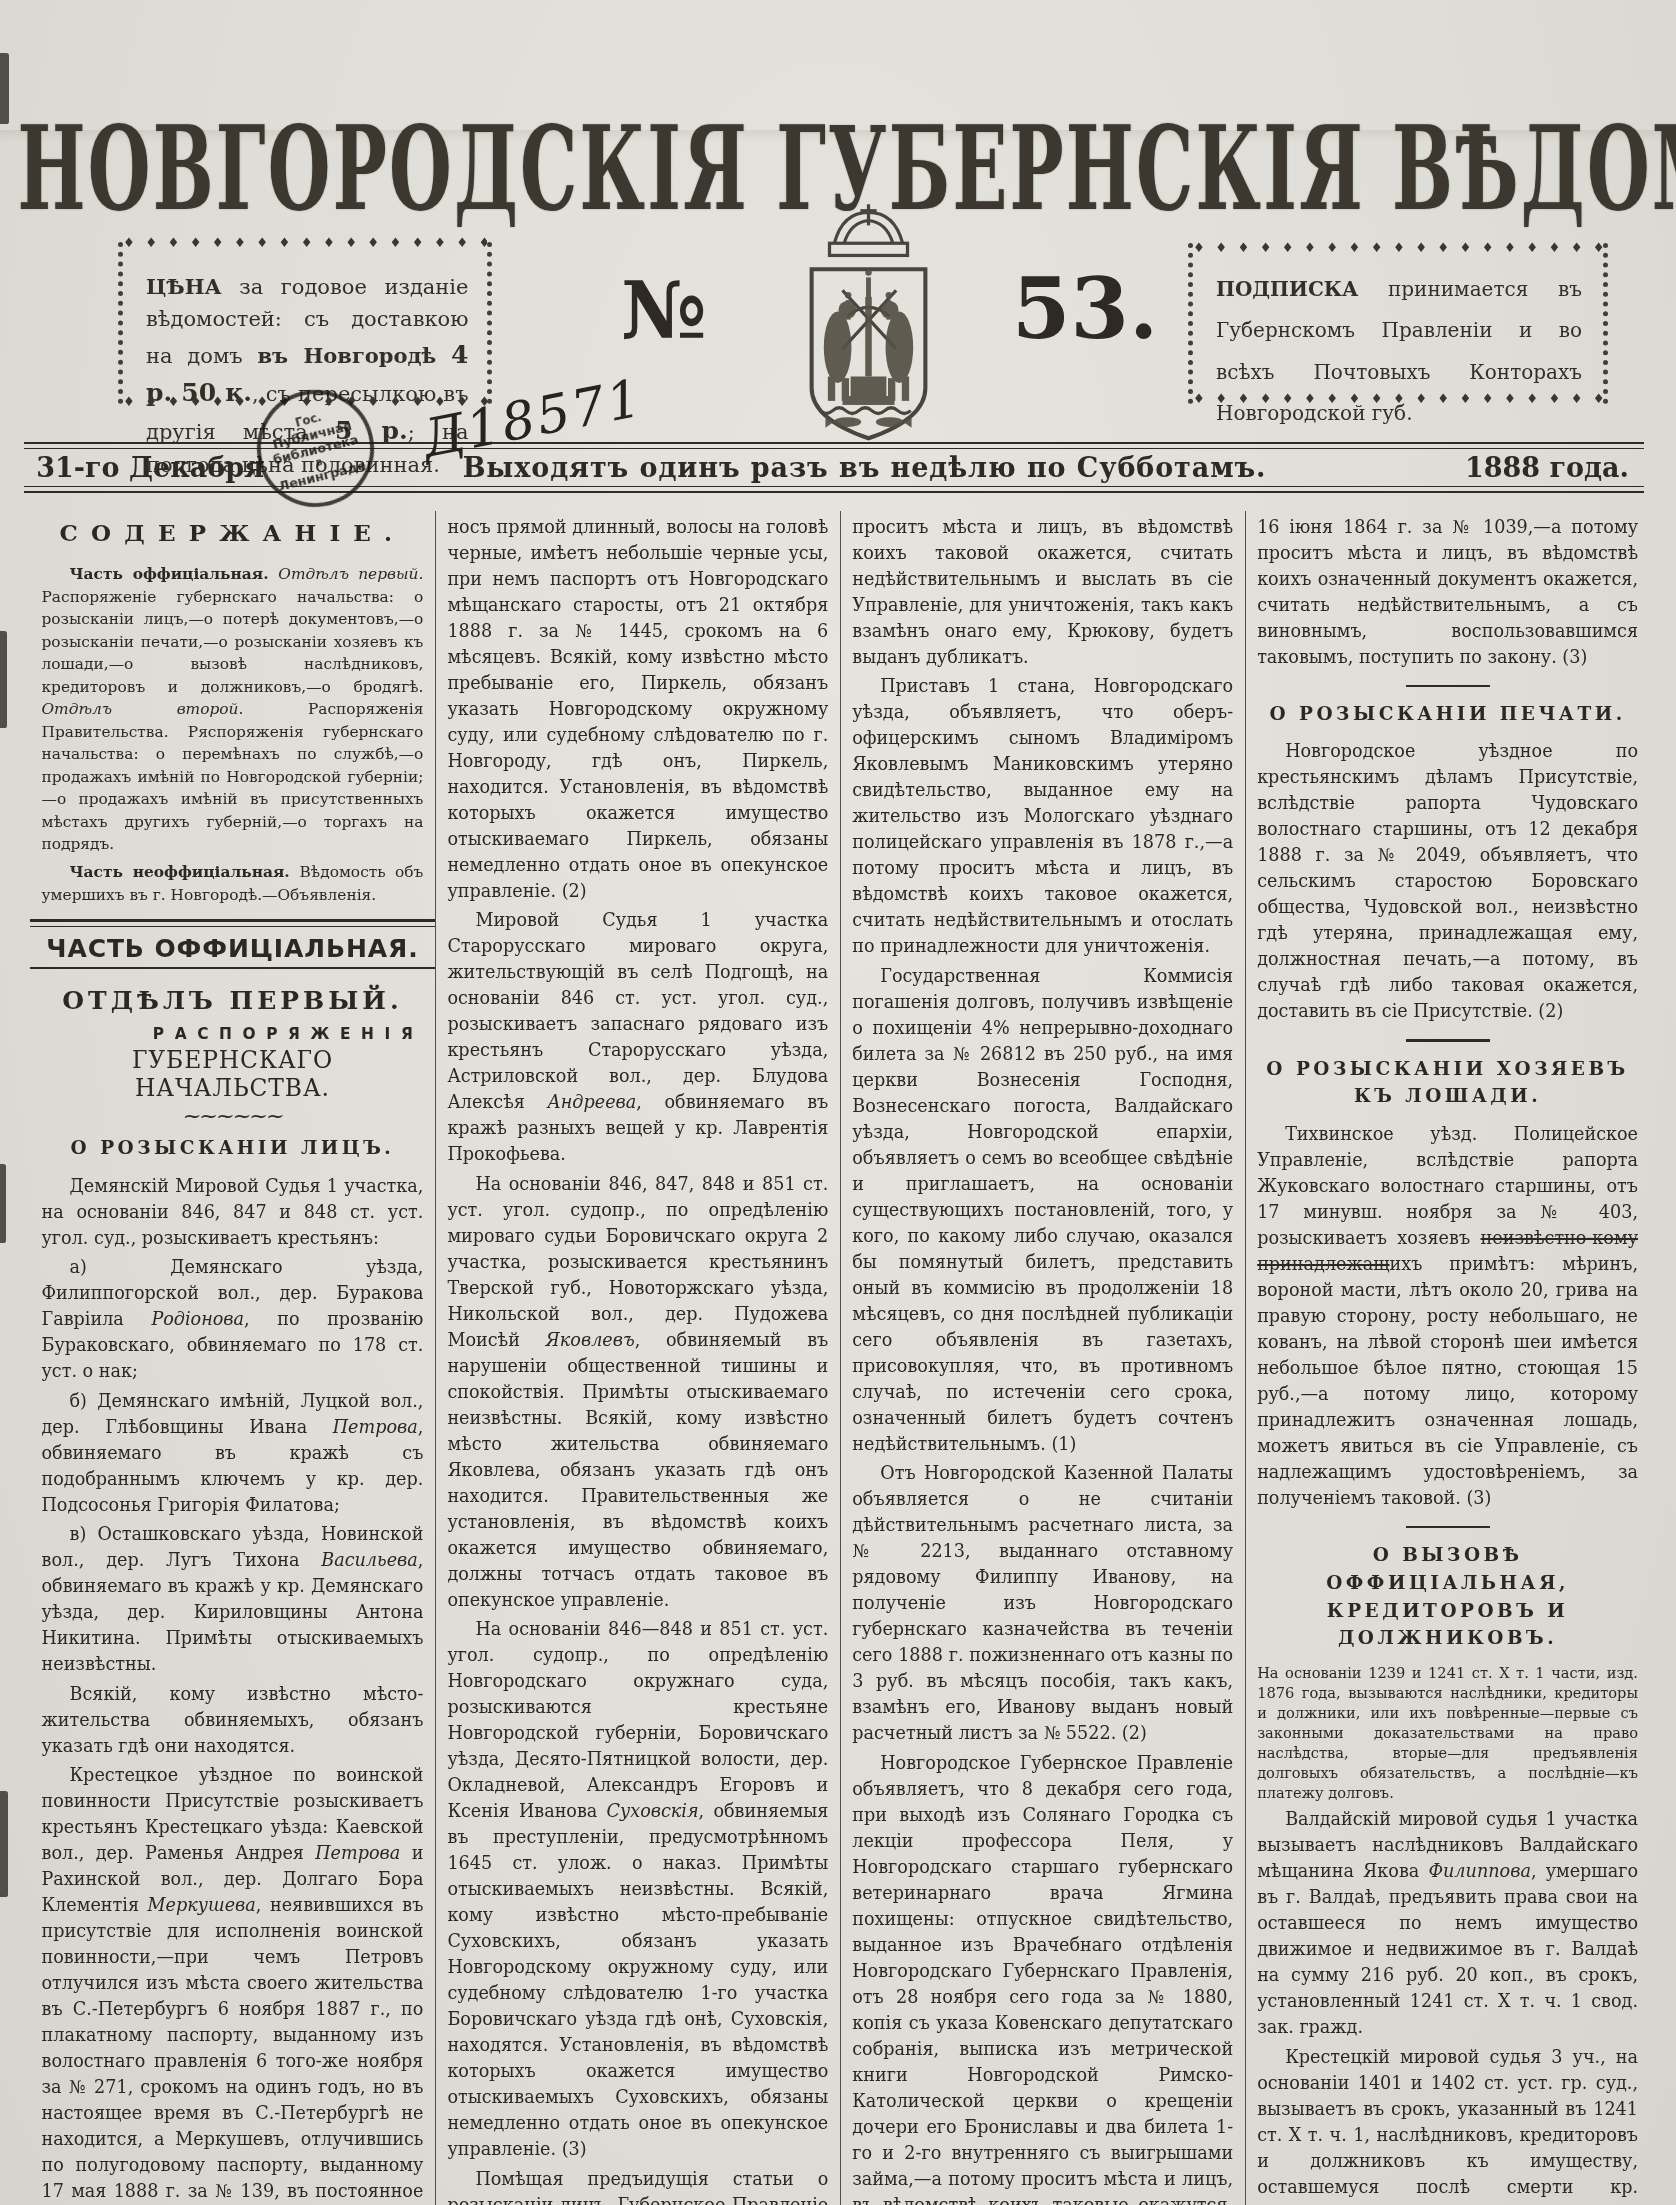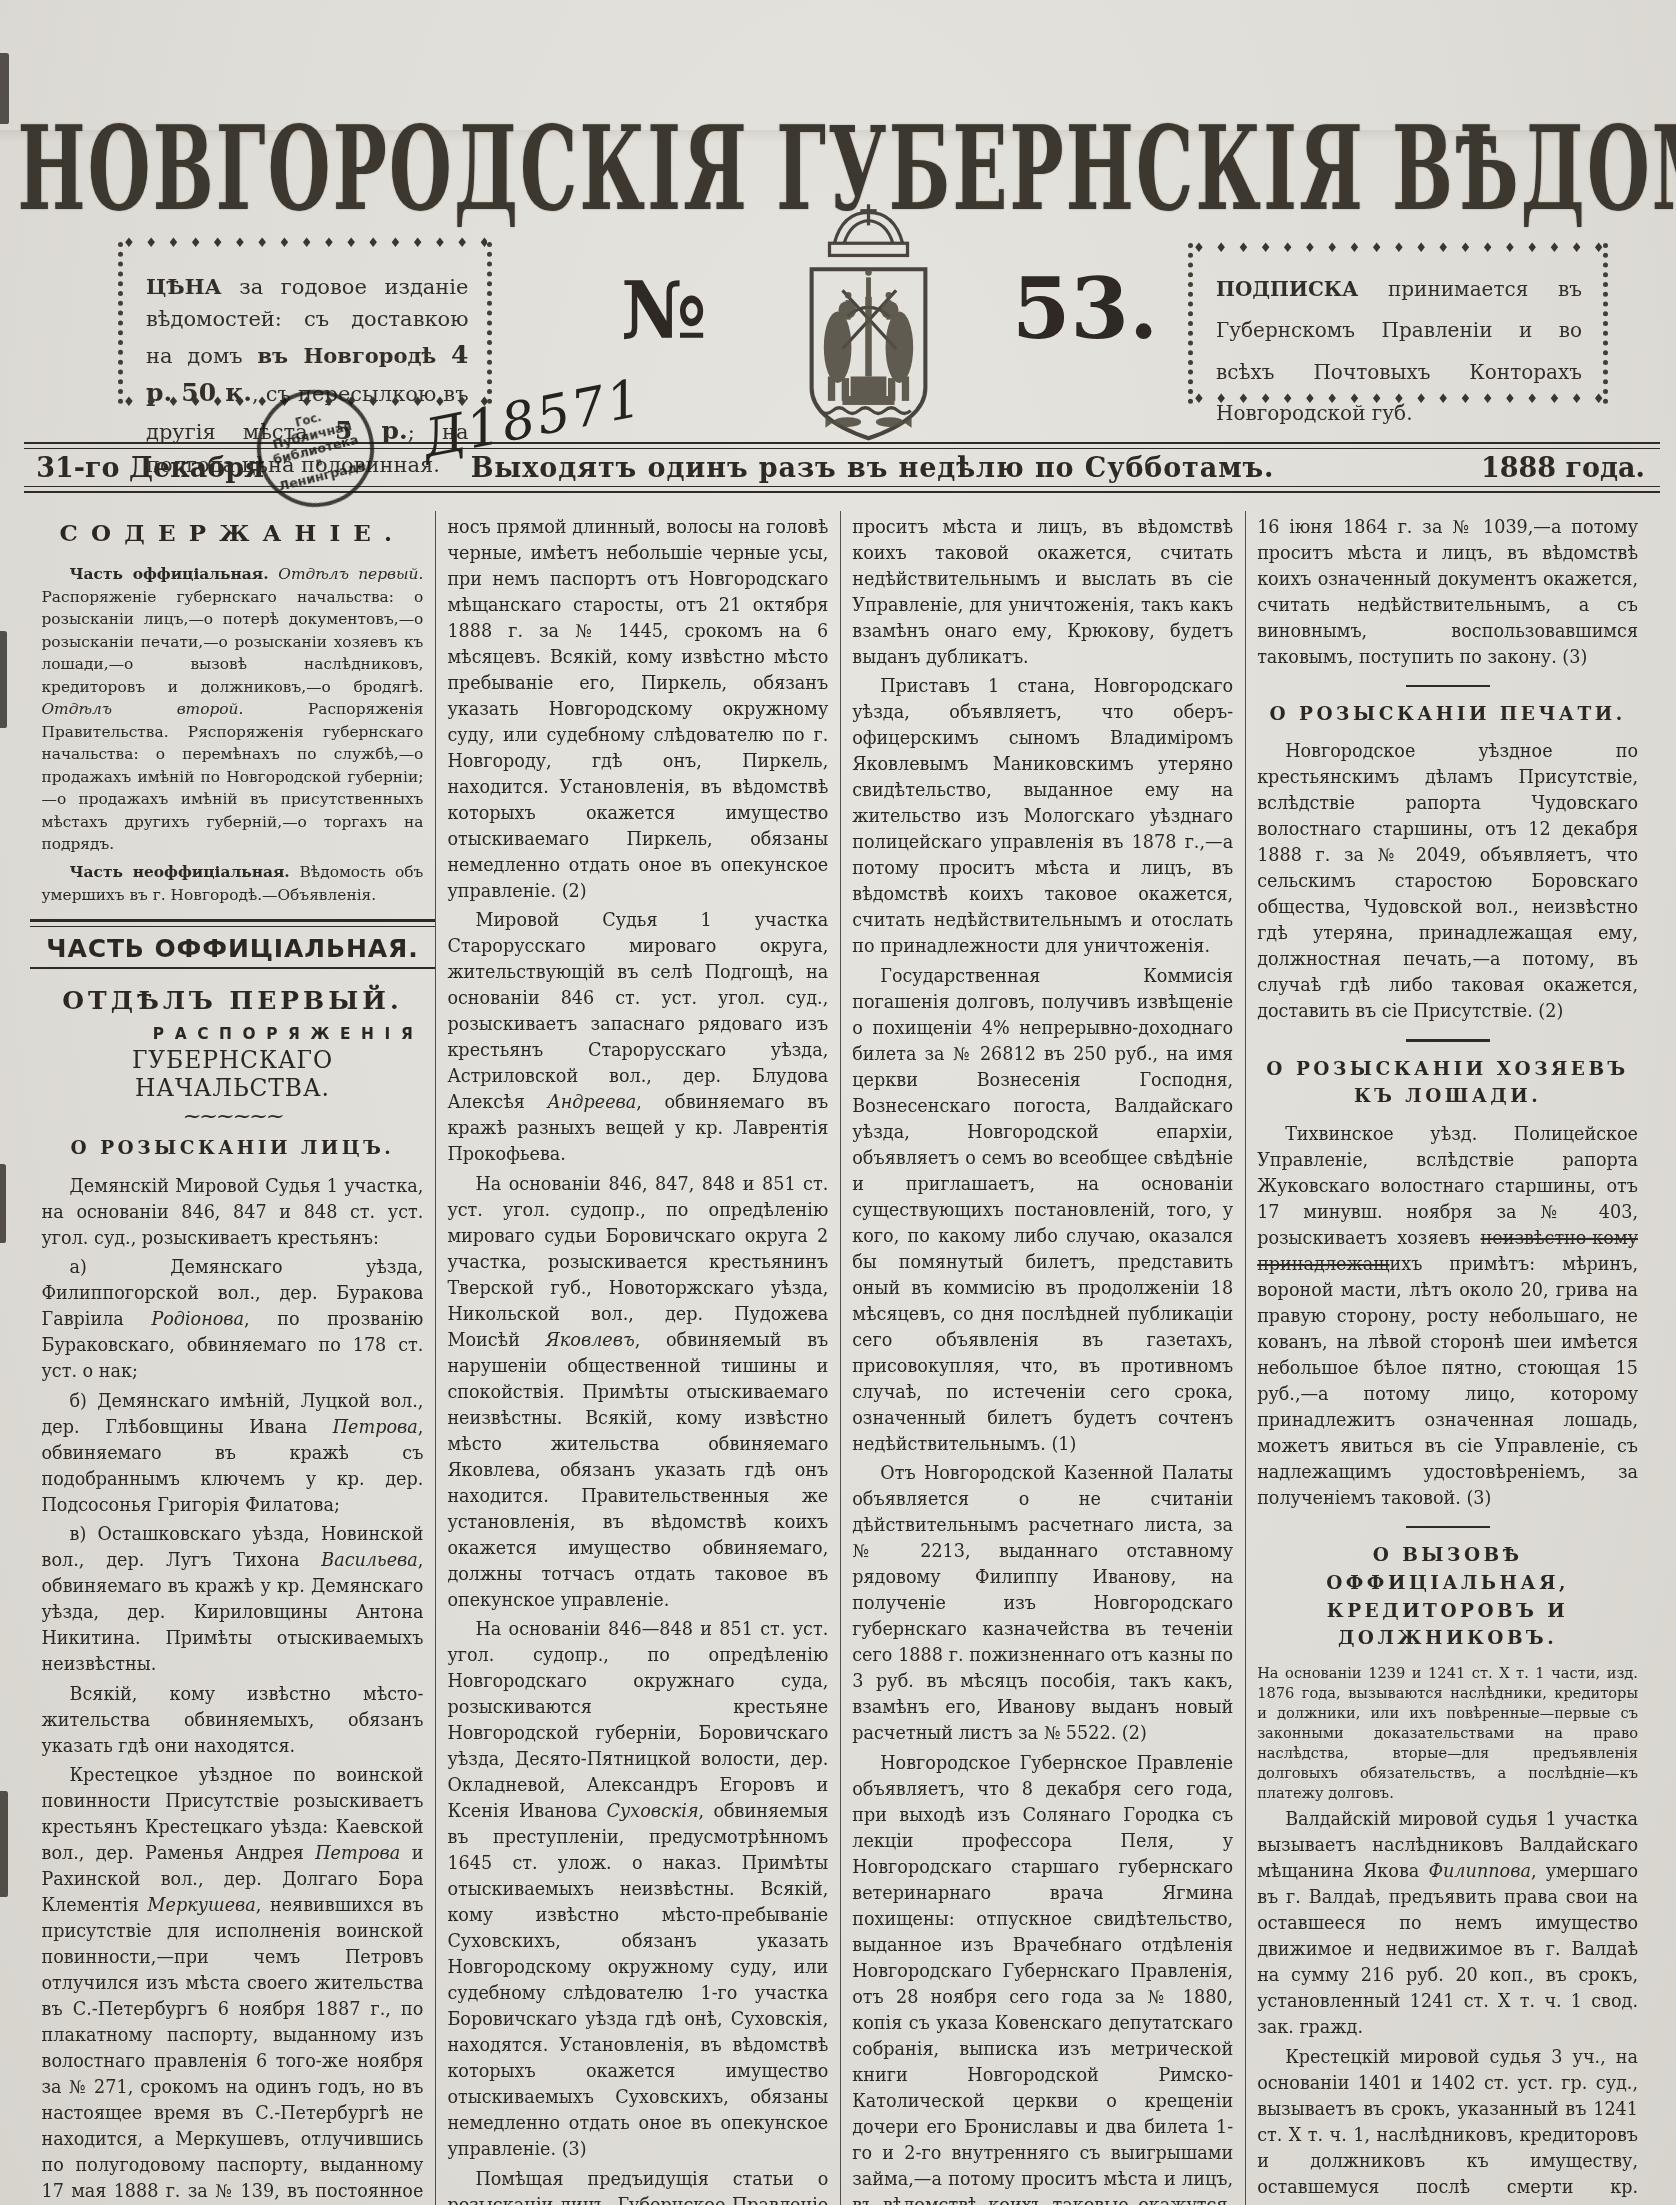--- a/index.html
+++ b/index.html
@@ -39,21 +39,21 @@
     border:4.4px solid rgba(24,21,18,.8);transform:rotate(-14deg);z-index:5;
     display:flex;flex-direction:column;align-items:center;justify-content:center;
     font-family:"DejaVu Sans",sans-serif;font-weight:bold;color:rgba(24,21,18,.85);
     font-size:12.8px;line-height:1.18;text-align:center;filter:blur(0.2px);}
   .stamp .ln1{font-size:11.5px;}
   .stamp .ln4{font-size:9.7px;}
   .handnum{position:absolute;left:421px;top:388px;z-index:6;font-style:italic;font-size:52px;
     color:#26231f;transform:rotate(-11deg);letter-spacing:2.6px;}
 
   
-  .dateline{position:absolute;left:24px;right:16px;top:442px;height:47px;
+  .dateline{position:absolute;left:24px;right:32px;top:442px;height:47px;
     border-top:2.2px solid #2f2b24;border-bottom:2.2px solid #2f2b24;
     display:flex;align-items:center;justify-content:space-between;
     font-size:27px;font-weight:bold;color:#2e2922;}
   .dateline::before,.dateline::after{content:"";position:absolute;left:0;right:0;height:1.3px;background:#2f2b24;}
   .dateline::before{top:4px;}
   .dateline::after{bottom:4px;}
   .dl-left{padding-left:12.3px;}
   .dl-center{letter-spacing:0.9px;}
   .dl-right{padding-right:15px;}
 

